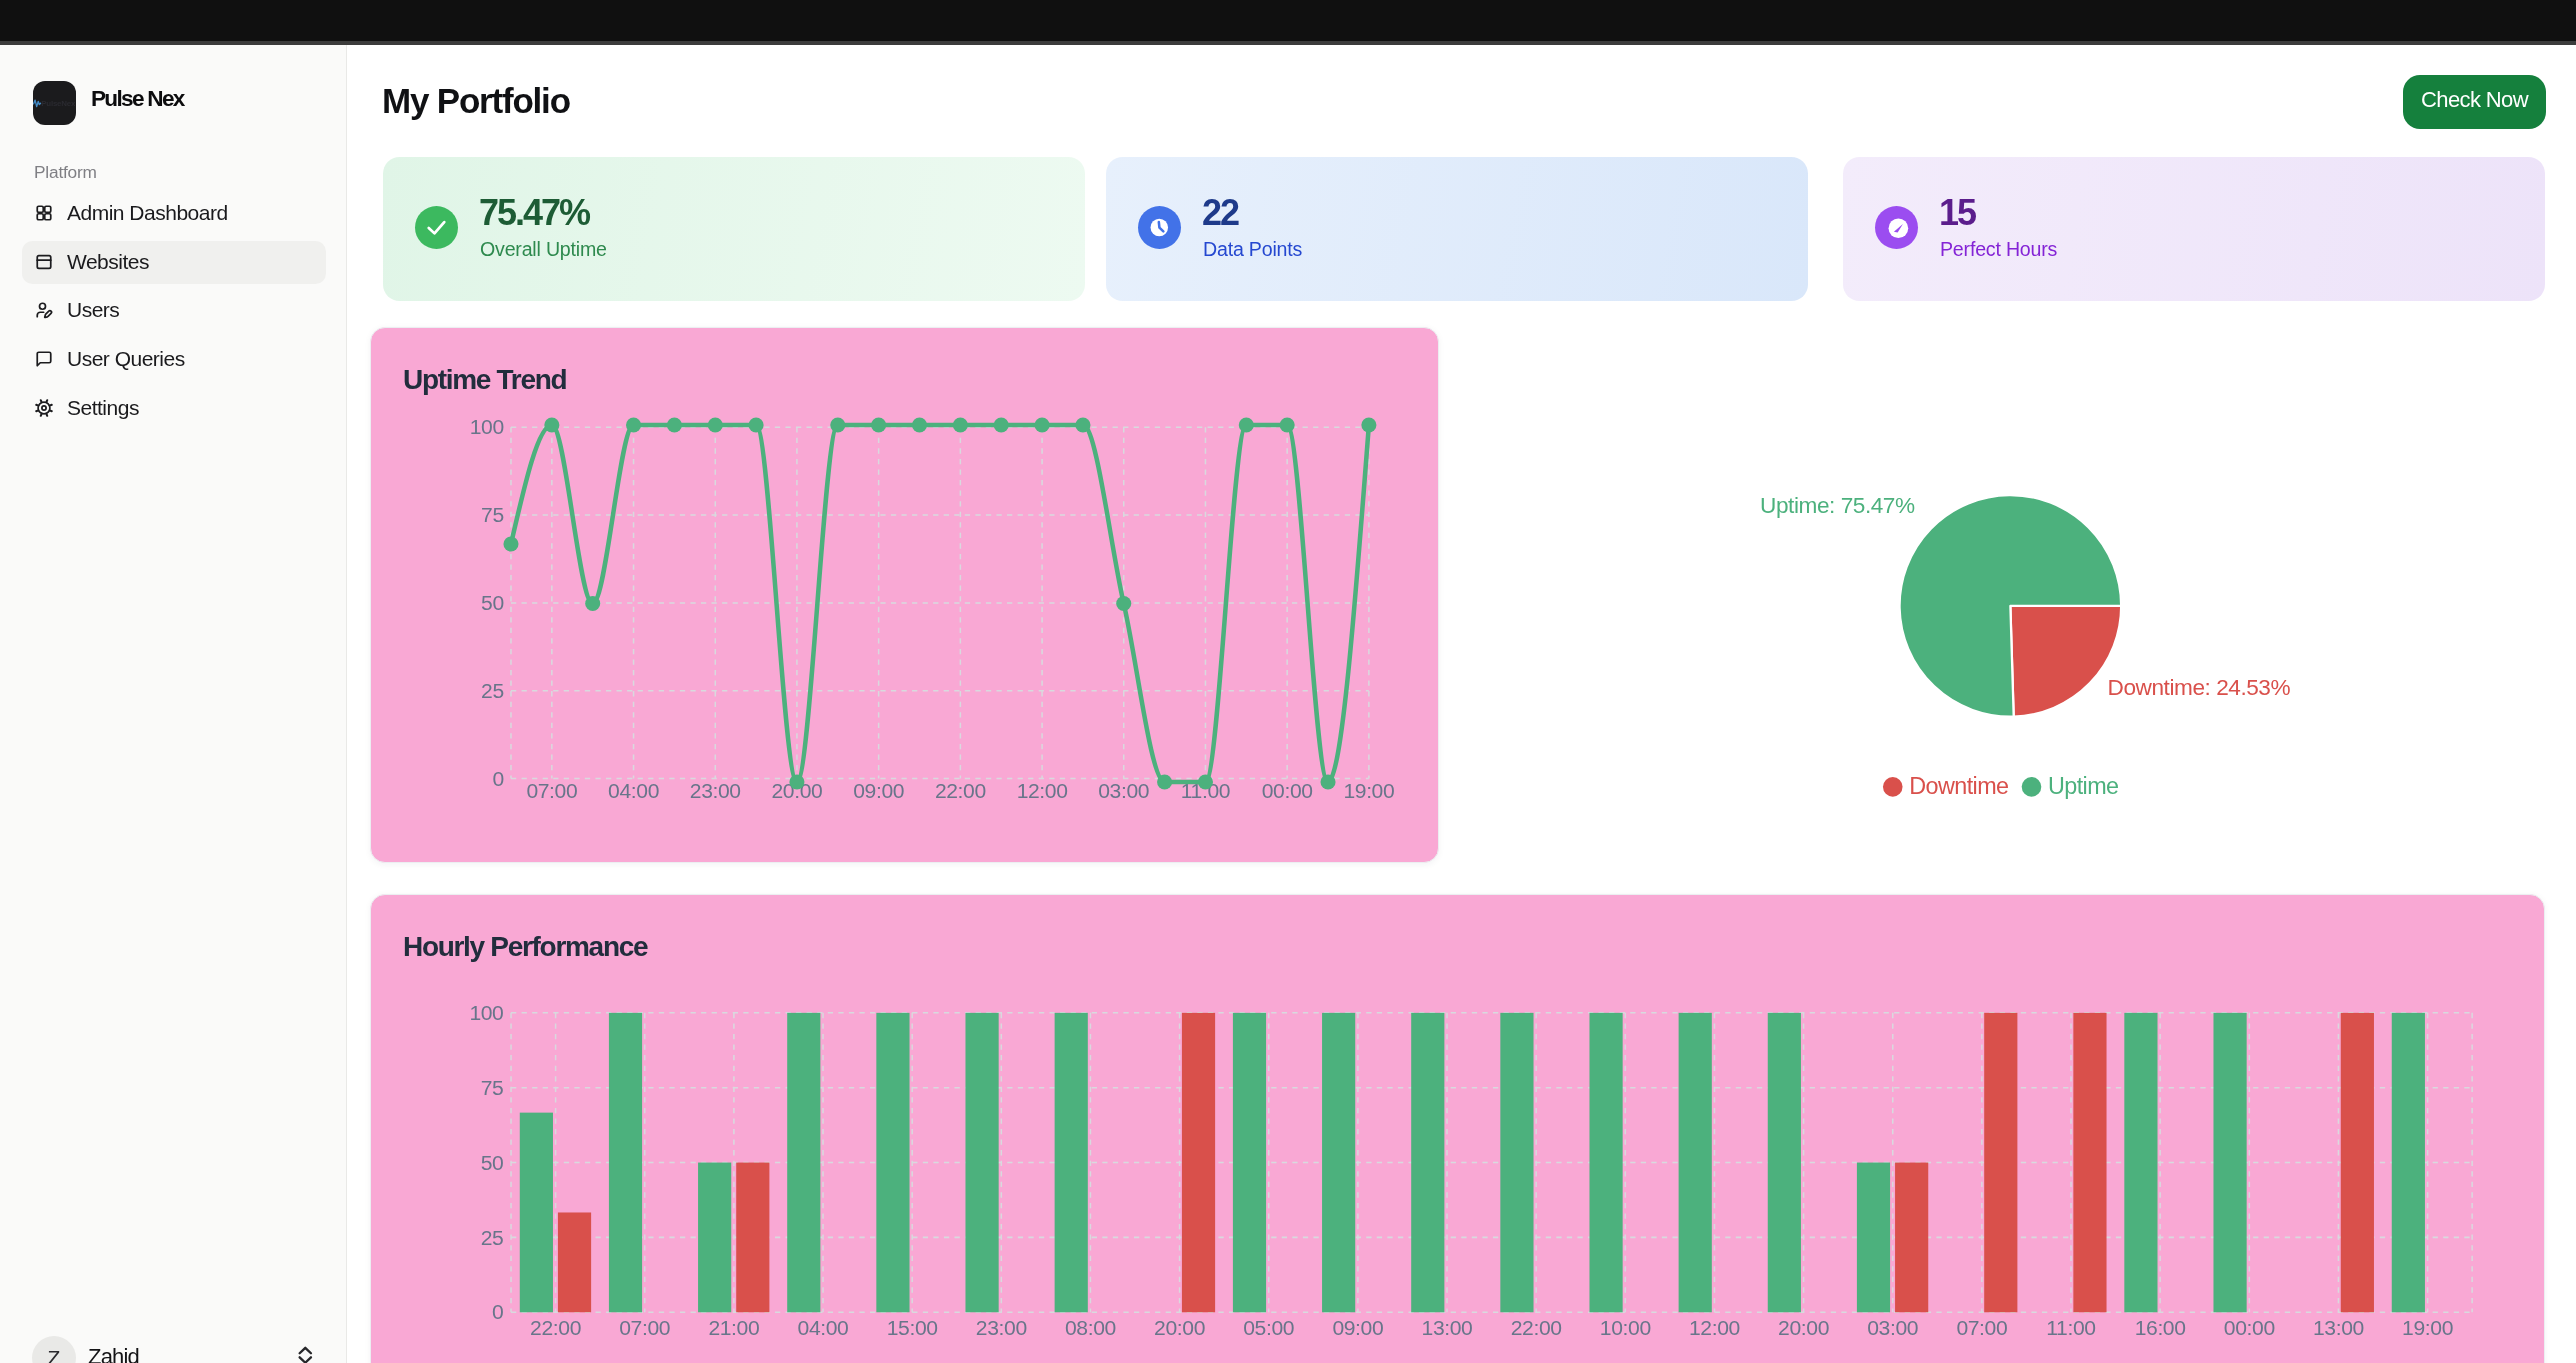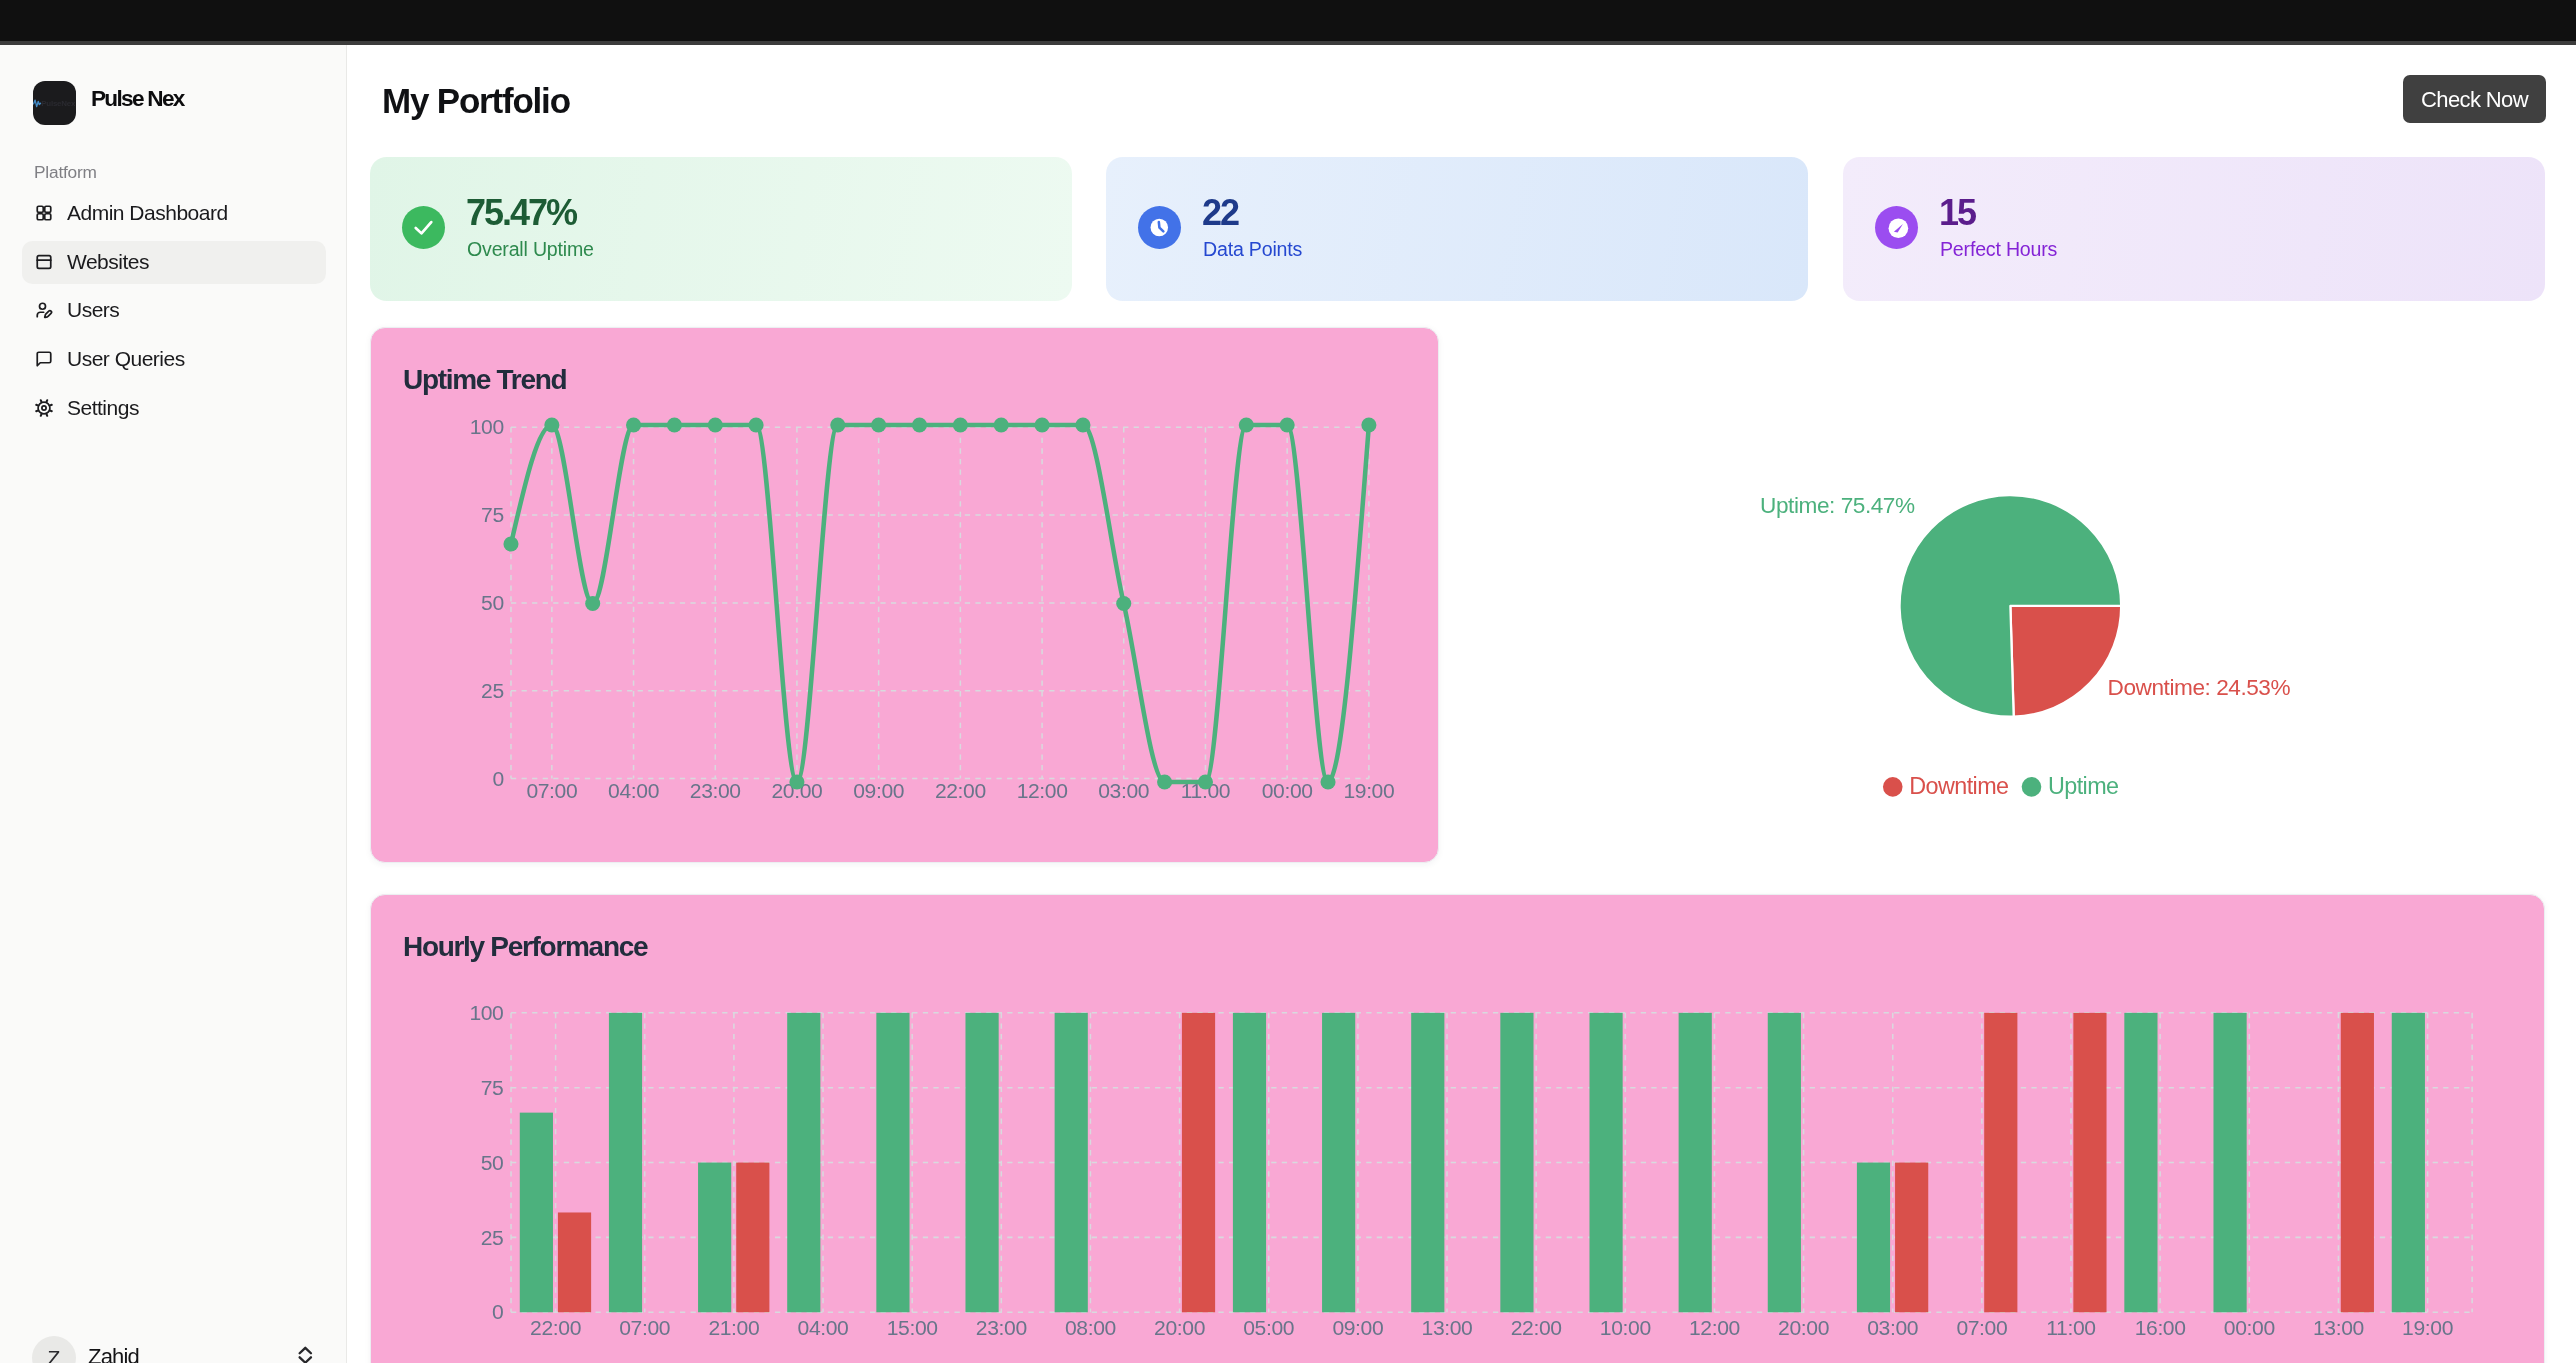--- a/index.html
+++ b/index.html
@@ -10,21 +10,21 @@
 .plat { position:absolute; left:34px; top:119px; font-size:17.3px; line-height:17.3px; color:#7f7f84; letter-spacing:-0.2px; }
 .nav { position:absolute; left:22px; width:304px; height:43px; border-radius:10.6px; }
 .nav.on { background:#f0f0ee; }
 .nav span { position:absolute; left:45px; top:10.6px; font-size:21px; line-height:21px; letter-spacing:-0.5px; color:#1a1a1d; }
 .user { position:absolute; left:32px; top:1291px; width:44px; height:44px; border-radius:50%; background:#e9e9e7; text-align:center; }
 .user span { font-size:21px; line-height:44px; color:#2a2a2e; }
 .uname { position:absolute; left:88px; top:1301px; font-size:22px; line-height:22px; font-weight:400; letter-spacing:-0.8px; color:#141416; }
 .nextc { position:absolute; left:-18px; top:1354px; width:35px; height:35px; border-radius:50%; background:#262019; }
 .main { position:absolute; left:348px; top:3.8px; right:0; bottom:0; }
 h1 { position:absolute; left:34px; top:38px; font-size:35px; line-height:35px; font-weight:bold; letter-spacing:-1.2px; color:#101114; }
-.btn { position:absolute; left:2055px; top:30px; width:143px; height:48px; border-radius:7px; background:#404040; color:#fff; text-align:center; }
+.btn { position:absolute; left:2055px; top:30px; width:143px; height:54px; border-radius:17px; background:#15803d; color:#fff; text-align:center; }
 .btn span { font-size:22px; line-height:50px; letter-spacing:-0.6px; font-weight:500; }
 .scard { position:absolute; top:116px; width:702px; height:144px; border-radius:16.6px; }
 .scirc { position:absolute; left:32px; top:49px; width:43px; height:43px; border-radius:50%; }
 .snum { position:absolute; left:96px; top:38px; font-size:36px; line-height:36px; font-weight:bold; letter-spacing:-2px; }
 .slab { position:absolute; left:97px; top:83px; font-size:19.6px; line-height:19.6px; letter-spacing:-0.2px;text-align:right; }
 .ccard { position:absolute; background:#f9a8d4; border:1.5px solid #eceef1; border-radius:15px; box-shadow:0 1.5px 6px rgba(20,30,50,0.05); }
 .ctitle { position:absolute; left:32px; top:38px; font-size:28px; line-height:28px; font-weight:bold; letter-spacing:-1.3px; color:#222d3d; }
 svg text { font-family:"Liberation Sans",sans-serif; }
 .botshade { position:absolute; left:0; bottom:0; width:2576px; height:12px; background:linear-gradient(to bottom, rgba(120,120,120,0), rgba(120,120,120,0.25)); z-index:60; }
 </style></head>
@@ -88,21 +88,21 @@
     <svg style="position:absolute;left:294px;top:1299px;" width="22.6" height="22.6" viewBox="0 0 20 20" fill="none" stroke="#27272a" stroke-width="2.1" stroke-linecap="round" stroke-linejoin="round">
         <path d="M5 8.2 L10 3.4 L15 8.2"></path>
         <path d="M5 11.8 L10 16.6 L15 11.8"></path>
       </svg>
     <div class="nextc"></div>
   </div>
   <div class="main">
     <h1>My Portfolio</h1>
     <div class="btn"><span>Check Now</span></div>
   </div>
-  <div class="scard" style="left:370px;background:linear-gradient(100deg,#e0f5e7 0%,#edfaf1 100%);padding-left:8px;">
+  <div class="scard" style="left:383px;background:linear-gradient(100deg,#e0f5e7 0%,#edfaf1 100%);padding-left:8px;">
 <div class="scirc" style="background:#3cb95f;"><svg width="43" height="43" viewBox="0 0 57 57">
           <path d="M18.2 29.1 L25.8 36.3 L38.8 21.3" fill="none" stroke="#fff" stroke-width="3.6" stroke-linecap="round" stroke-linejoin="round"></path>
         </svg></div>
 <div class="snum" style="color:#1d5c35;">75.47%</div>
 <div class="slab" style="color:#2e8a4e;">Overall Uptime</div>
 </div>
     <div class="scard" style="left:1106px;background:linear-gradient(100deg,#e7f0fc 0%,#d9e7fa 100%);">
 <div class="scirc" style="background:#4272e8;"><svg width="43" height="43" viewBox="0 0 57 57">
           <circle cx="28.2" cy="28.5" r="11.6" fill="#fff"></circle>
           <path d="M27.6 21.4 L28.4 28.7 L33.6 33.6" fill="none" stroke="#4272e8" stroke-width="3.4" stroke-linecap="round" stroke-linejoin="round"></path>

